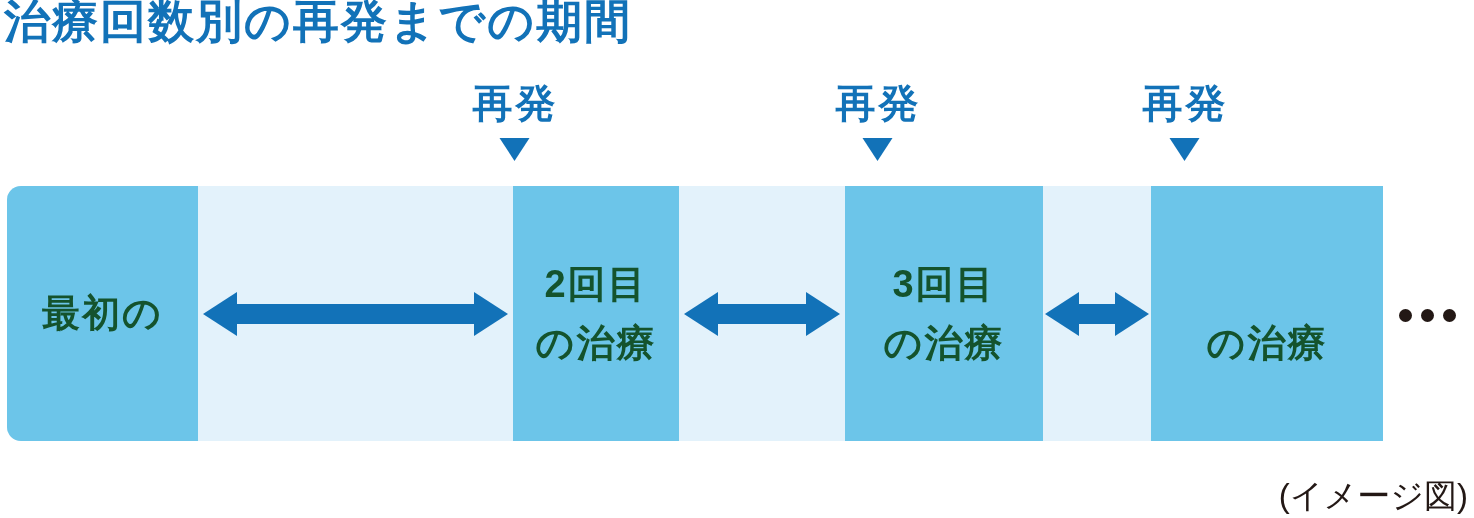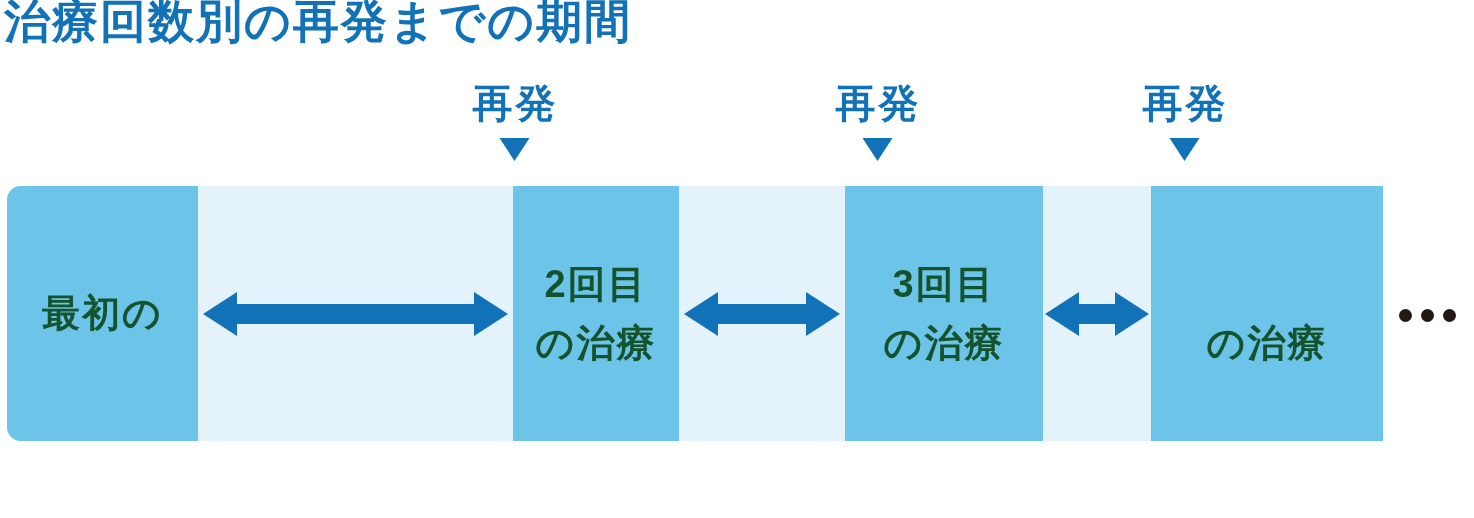--- a/index.html
+++ b/index.html
@@ -185,14 +185,15 @@
     </div>
 
   </div>
 
   <div class="ellipsis">
     <div class="dot"></div>
     <div class="dot"></div>
     <div class="dot"></div>
   </div>
 
+  <div class="caption">(イメージ図)</div>
 
 </div>
 
 </body></html>

